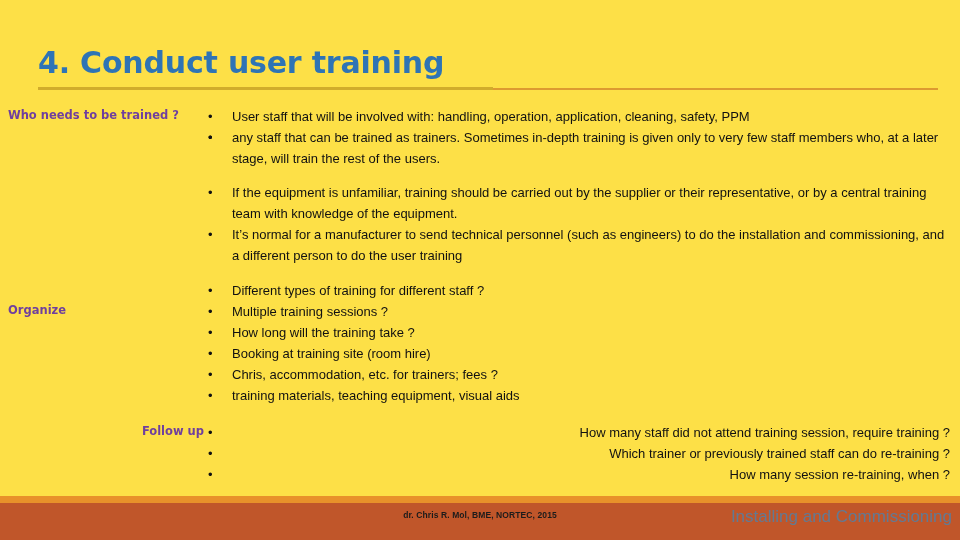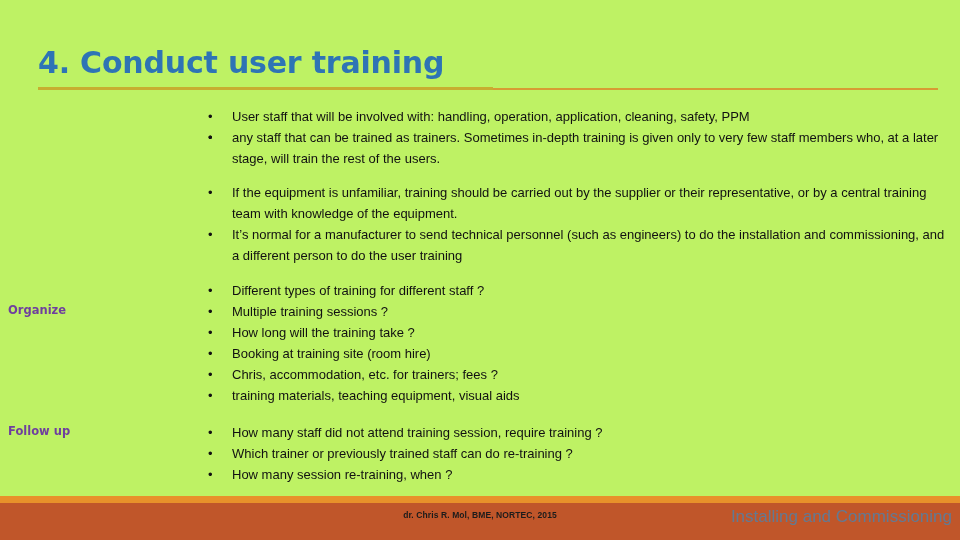--- a/index.html
+++ b/index.html
@@ -7,21 +7,21 @@
     padding: 0;
     background: #ffffff;
   }
   body {
     font-family: "Liberation Sans", sans-serif;
   }
   #slide {
     position: relative;
     width: 960px;
     height: 540px;
-    background: #bef264;
+    background: #fde047;
     overflow: hidden;
   }
 
   
   #title-block {
     position: absolute;
     left: 38px;
     top: 46px;
     width: 900px;
     height: 46px;
@@ -104,21 +104,21 @@
   }
   .bullet-text {
     display: block;
     padding-right: 10px;
   }
 
   
   #sec-who-needs        { margin-top: 0px; }
   #sec-who-trainer      { margin-top: 13px; }
   #sec-organize         { margin-top: 14px; }
-  #sec-follow-up        { margin-top: 16px; }
+  #sec-follow-up        { margin-top: 16px; text-align: right; }
 
   #sec-who-needs .section-label    { top: 1px; }
   #sec-who-trainer .section-label  { top: 1px; }
   #sec-organize .section-label     { top: 22px; }
   #sec-follow-up .section-label    { top: 1px; }
 
   
   #footer {
     position: absolute;
     left: 0;
@@ -173,20 +173,21 @@
   </div>
 
   <div id="title-rule">
     <div id="title-rule-left"></div>
     <div id="title-rule-right"></div>
   </div>
 
   <div id="content">
 
     <div class="section" id="sec-who-needs">
+      <div class="section-label">Who needs to be trained ?</div>
       <ul class="bullets">
         <li class="bullet-row">
           <span class="bullet-dot">•</span>
           <span class="bullet-text">User staff that will be involved with:  handling, operation, application, cleaning, safety, PPM</span>
         </li>
         <li class="bullet-row">
           <span class="bullet-dot">•</span>
         </li>
         <li class="bullet-row">
           <span class="bullet-dot">•</span>

